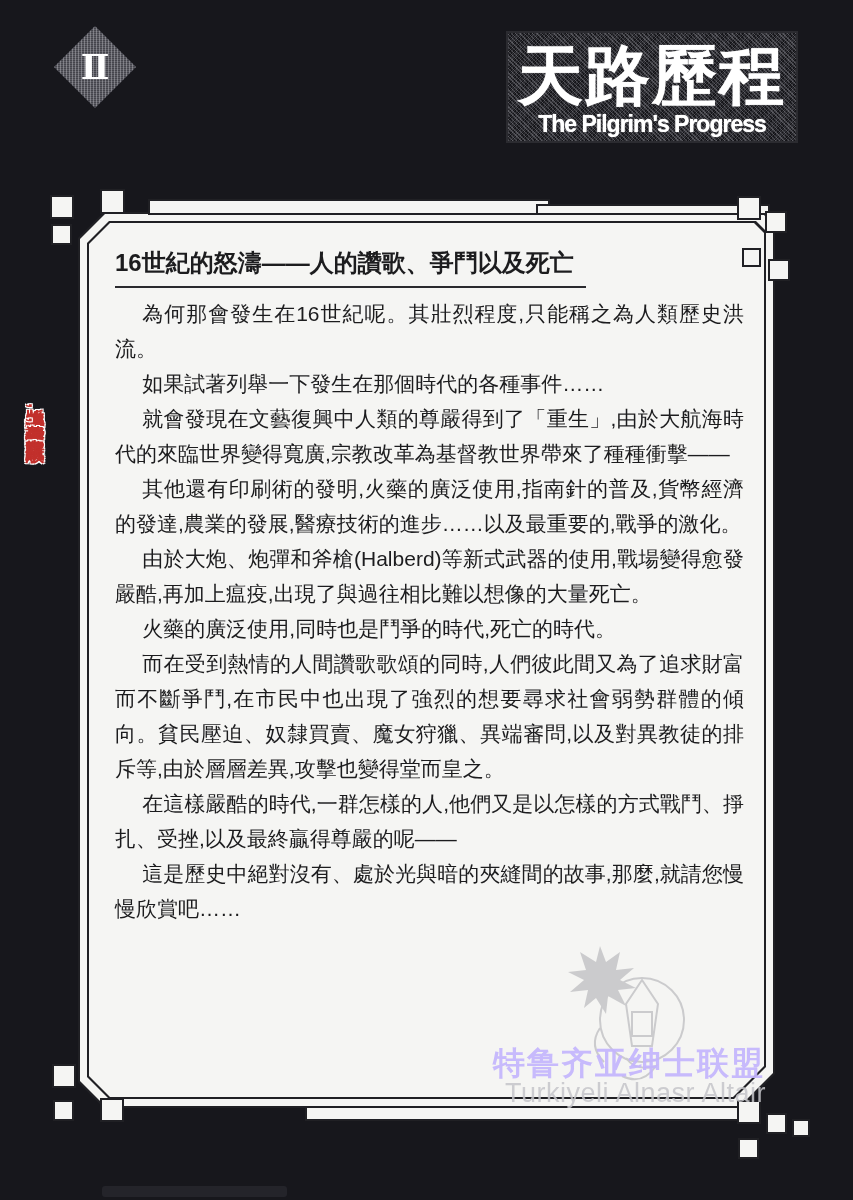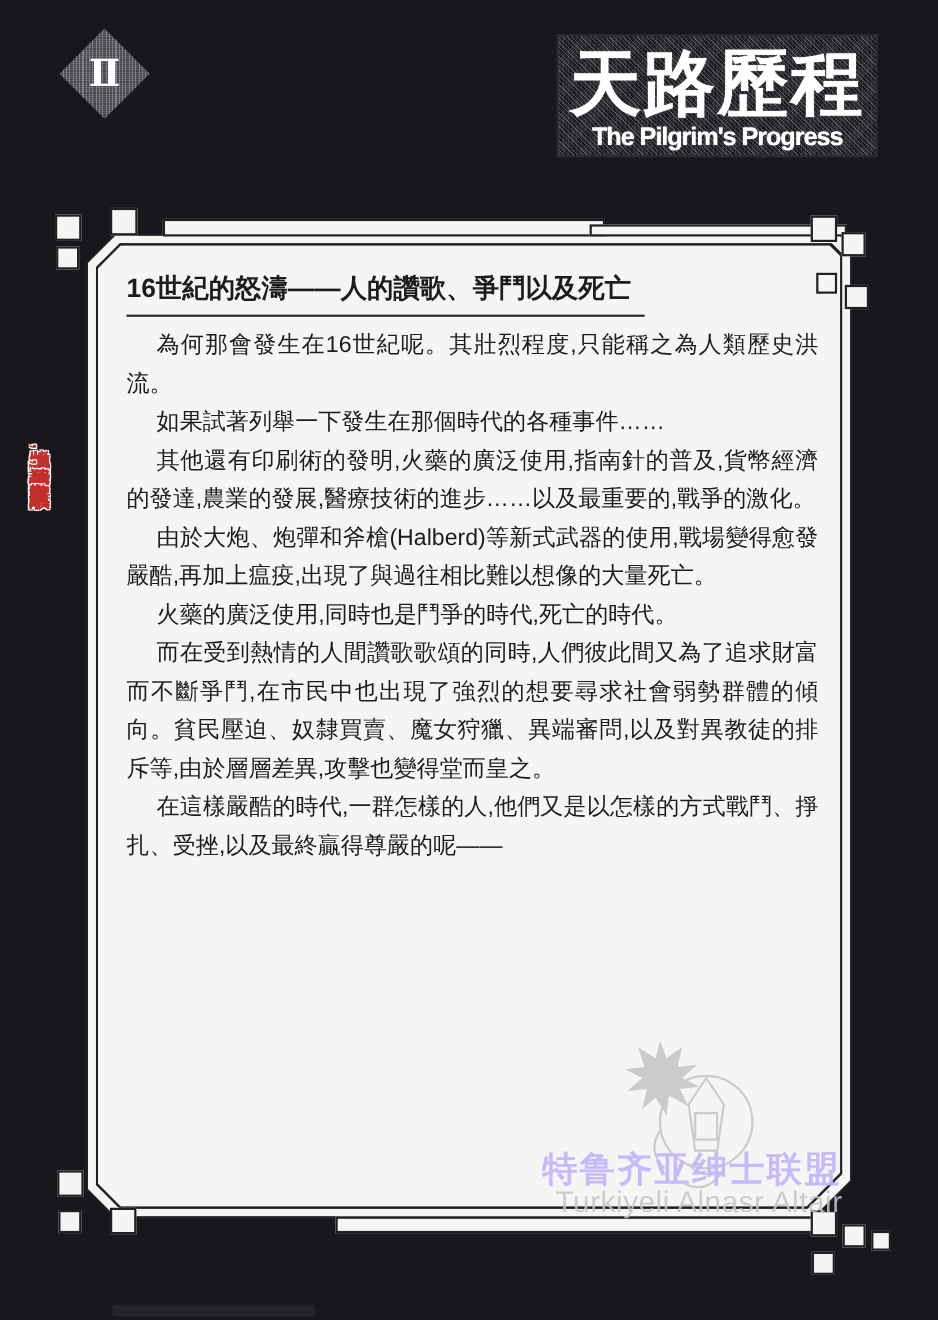--- a/index.html
+++ b/index.html
@@ -104,25 +104,27 @@
 <div class="orn" style="left:738px;top:1138px;width:17px;height:17px;"></div>
 
 <div class="l1">
  <div class="l2">
   <div class="l3">
    <div class="l4">
      <div class="content">
        <h1>16世紀的怒濤——人的讚歌、爭鬥以及死亡</h1>
        <p>為何那會發生在16世紀呢。其壯烈程度,只能稱之為人類歷史洪流。</p>
        <p>如果試著列舉一下發生在那個時代的各種事件……</p>
+       <p>就會發現在文藝復興中人類的尊嚴得到了「重生」,由於大航海時代的來臨世界變得寬廣,宗教改革為基督教世界帶來了種種衝擊——</p>
        <p>其他還有印刷術的發明,火藥的廣泛使用,指南針的普及,貨幣經濟的發達,農業的發展,醫療技術的進步……以及最重要的,戰爭的激化。</p>
        <p>由於大炮、炮彈和斧槍(Halberd)等新式武器的使用,戰場變得愈發嚴酷,再加上瘟疫,出現了與過往相比難以想像的大量死亡。</p>
        <p>火藥的廣泛使用,同時也是鬥爭的時代,死亡的時代。</p>
        <p>而在受到熱情的人間讚歌歌頌的同時,人們彼此間又為了追求財富而不斷爭鬥,在市民中也出現了強烈的想要尋求社會弱勢群體的傾向。貧民壓迫、奴隸買賣、魔女狩獵、異端審問,以及對異教徒的排斥等,由於層層差異,攻擊也變得堂而皇之。</p>
        <p>在這樣嚴酷的時代,一群怎樣的人,他們又是以怎樣的方式戰鬥、掙扎、受挫,以及最終贏得尊嚴的呢——</p>
+       <p>這是歷史中絕對沒有、處於光與暗的夾縫間的故事,那麼,就請您慢慢欣賞吧……</p>
      </div>
    </div>
   </div>
  </div>
 </div>
 
 <div class="side-note">此版本僅供學習交流用,請勿用作任何商用,喜歡請購買正版</div>
 
 <svg class="emblem" width="175" height="175" viewBox="0 0 175 175">
   <g fill="none" stroke="#9a9aa0" stroke-width="2">

